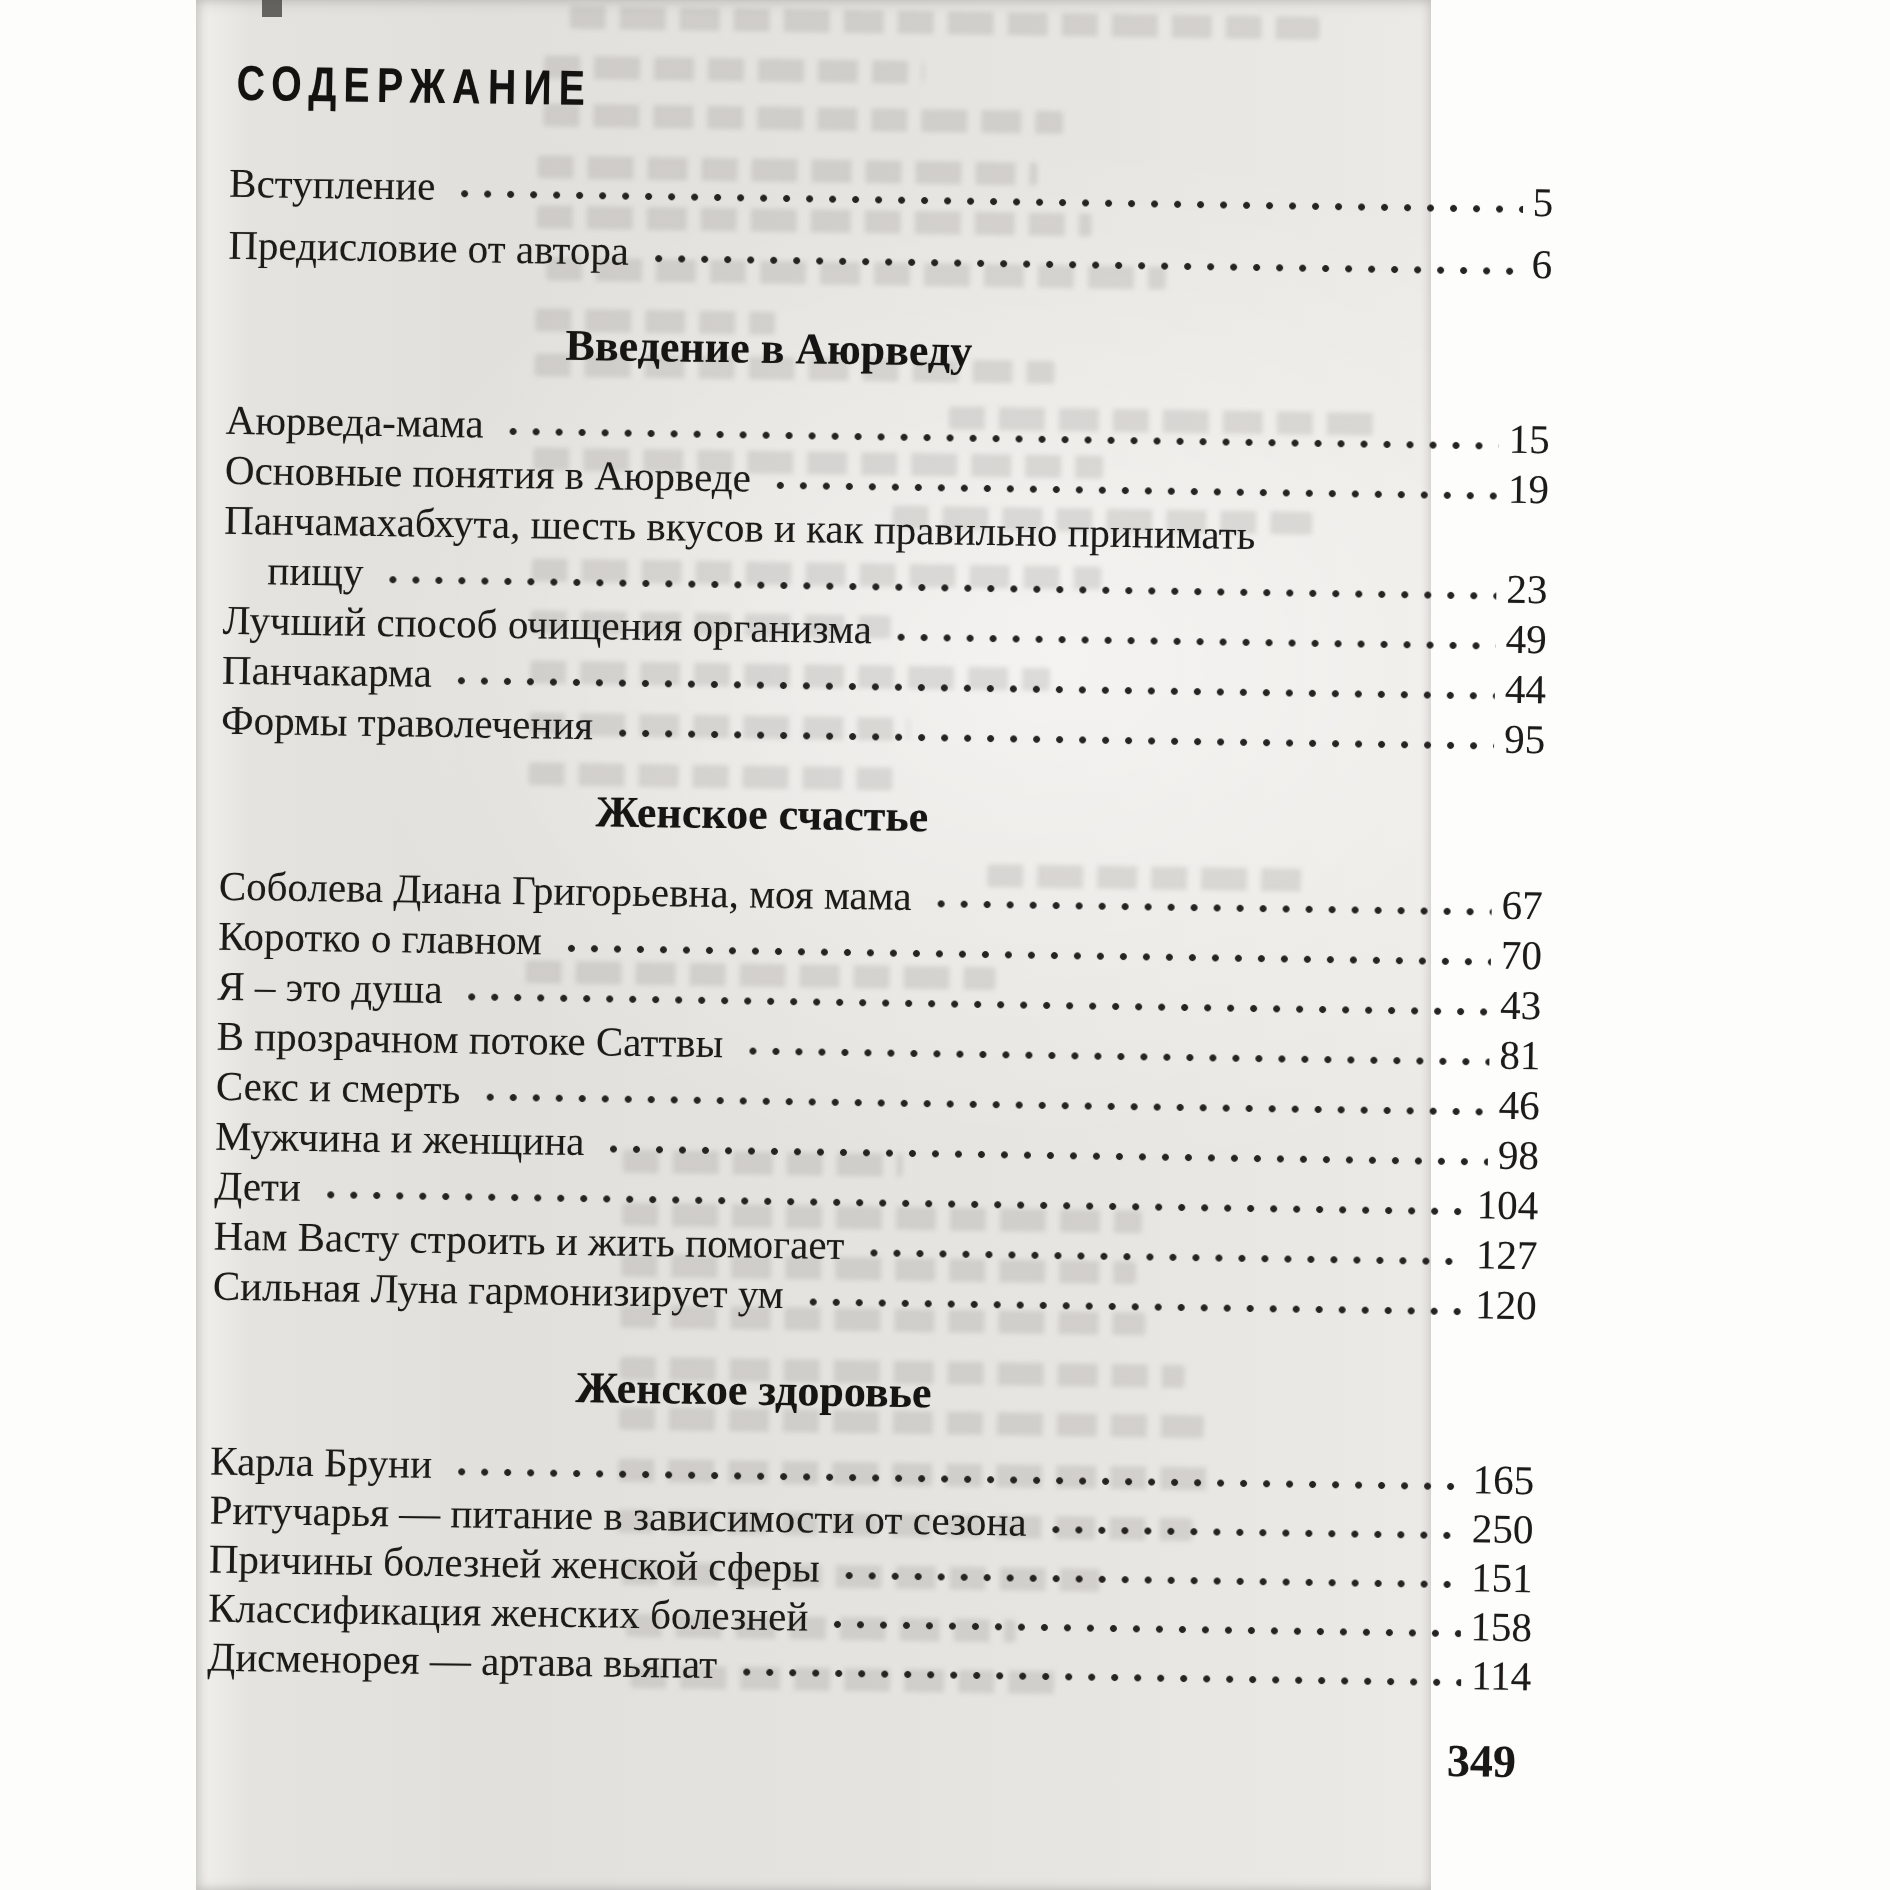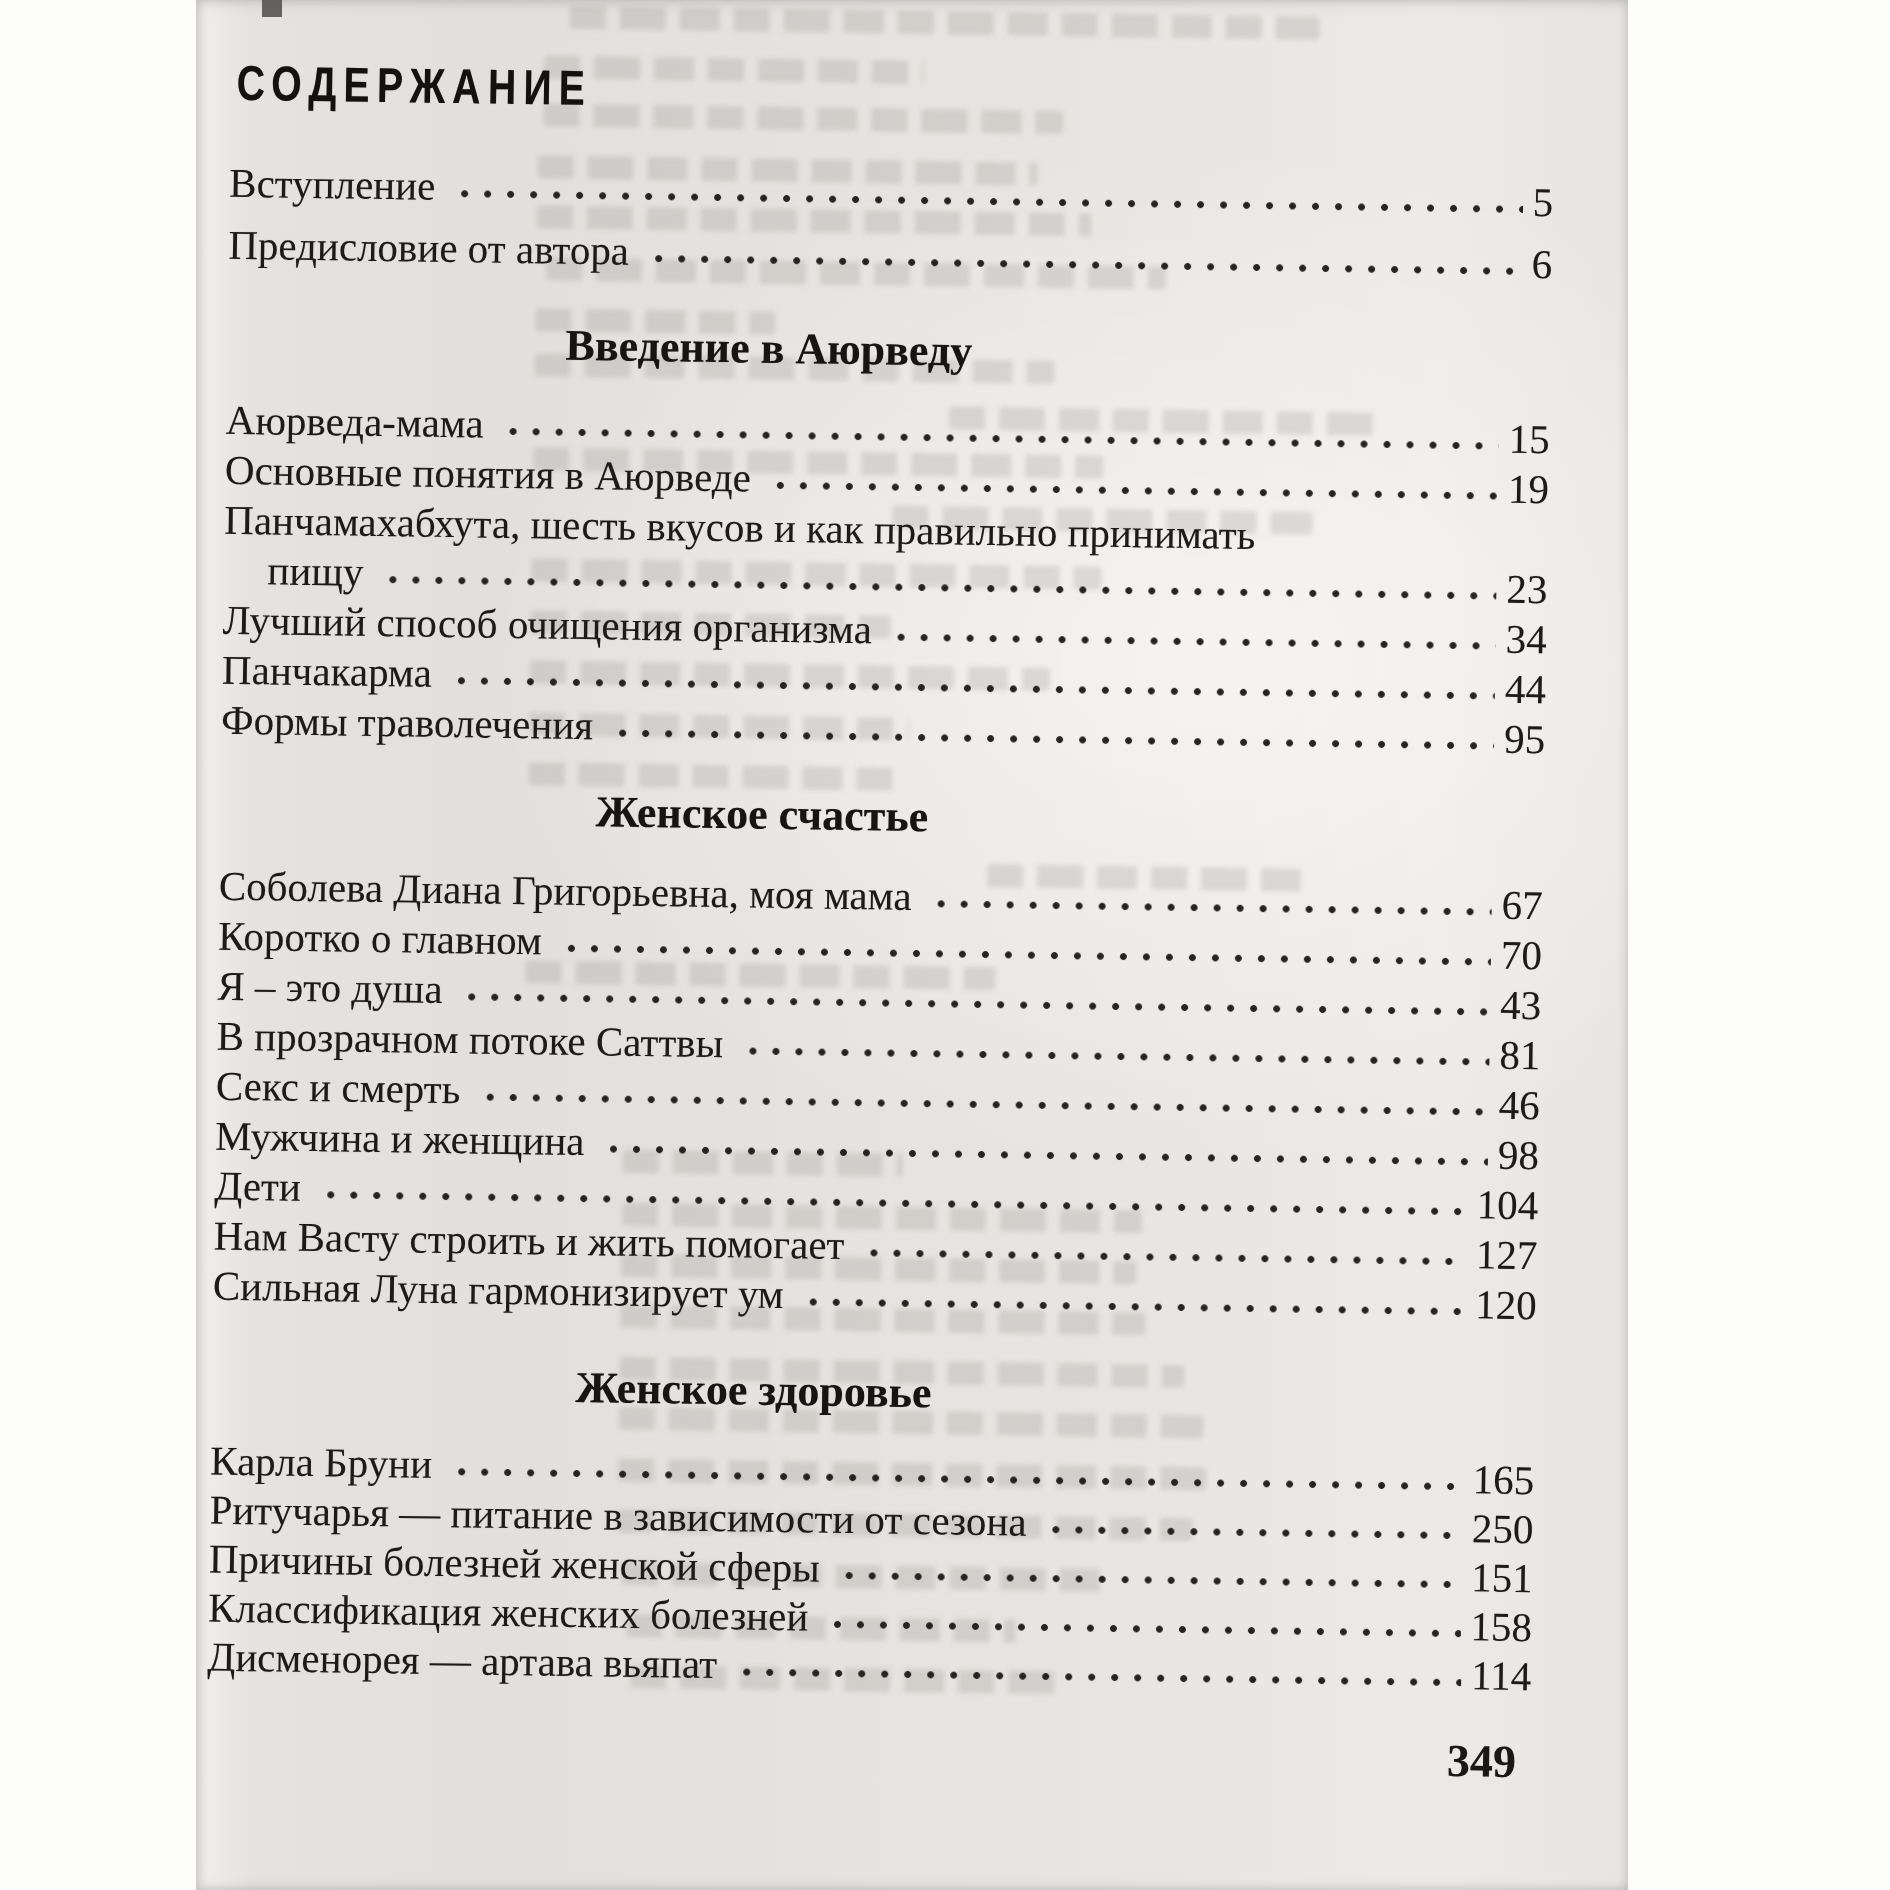--- a/index.html
+++ b/index.html
@@ -4,21 +4,21 @@
 <style>
   html,body{margin:0;padding:0;}
   body{
     width:1890px;height:1890px;position:relative;overflow:hidden;
     background:#fdfdfc;
     font-family:"Liberation Serif", serif;
   }
   .photo{position:absolute;inset:0;}
   
   .paper{
-    position:absolute;left:196px;top:0;width:1432px;height:1890px;
+    position:absolute;left:196px;top:0;width:1235px;height:1890px;
     background:
       radial-gradient(1100px 800px at 70% 35%, rgba(255,255,255,0.55), rgba(255,255,255,0) 65%),
       linear-gradient(90deg,#f1f0ed 0px,#e5e3df 55px,#e2e0dc 290px,#e7e5e1 880px,#eceae6 1240px,#e8e6e2 1432px);
     box-shadow:
       inset 5px 0 10px rgba(0,0,0,0.10),
       inset -4px 0 9px rgba(0,0,0,0.06),
       inset 0 7px 14px rgba(0,0,0,0.05),
       inset 0 -6px 12px rgba(0,0,0,0.04);
   }
   .corner-mark{
@@ -153,21 +153,21 @@
             </div>
             <div class="toc-line">Панчамахабхута, шесть вкусов и как правильно принимать</div>
             <div class="toc-row cont">
               <span class="toc-label">пищу</span>
               <span class="leader"></span>
               <span class="toc-page">23</span>
             </div>
             <div class="toc-row">
               <span class="toc-label">Лучший способ очищения организма</span>
               <span class="leader"></span>
-              <span class="toc-page">34</span>
+              <span class="toc-page">49</span>
             </div>
             <div class="toc-row">
               <span class="toc-label">Панчакарма</span>
               <span class="leader"></span>
               <span class="toc-page">44</span>
             </div>
             <div class="toc-row">
               <span class="toc-label">Формы траволечения</span>
               <span class="leader"></span>
               <span class="toc-page">95</span>

